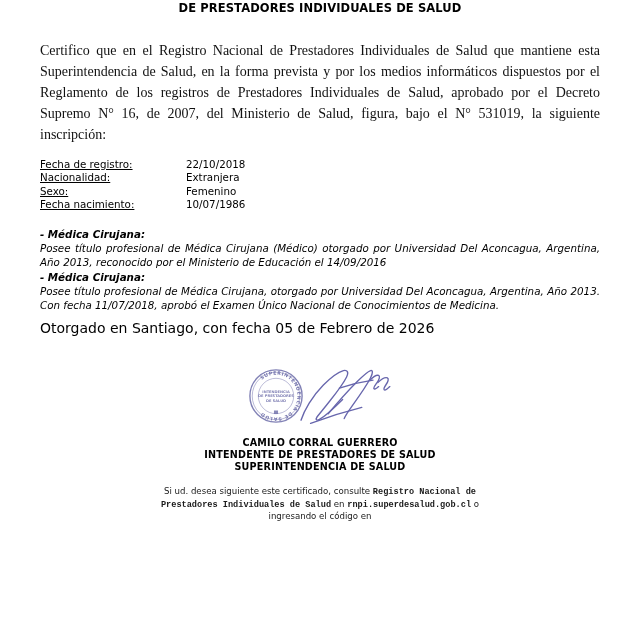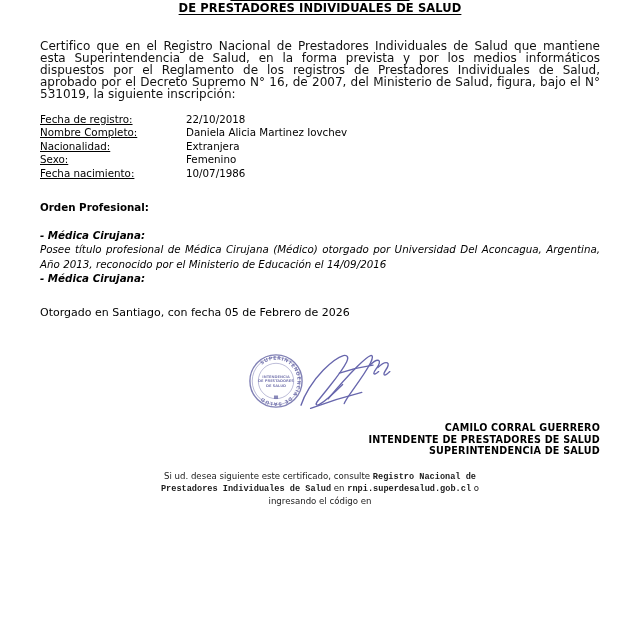--- a/index.html
+++ b/index.html
@@ -29,39 +29,39 @@
     text-align: center;
     font-weight: bold;
     font-size: 11.5px;
     line-height: 12.5px;
     letter-spacing: 0.1px;
     padding-top: 0;
     margin-top: -12px;
   }
   .doc-header .hdr-line {
     display: inline-block;
-    text-decoration: underline;
     text-underline-offset: 1.5px;
     white-space: nowrap;
   }
   .hdr-line-1 { }
   .hdr-line-2 { margin-top: 1px; }
 
   
   .content {
     padding: 0 40px 0 40px;
   }
 
   .intro {
     margin-top: 26px;
-    font-size: 12px;
-    line-height: 12px;
+    font-size: 14px;
+    line-height: 21px;
     text-align: justify;
     text-justify: inter-word;
     color: #111;
+    font-family: Liberation Serif, serif;
   }
 
   
   .fields {
     margin-top: 13px;
     font-size: 10.3px;
     line-height: 13.4px;
     border-collapse: collapse;
   }
   .fields td {
@@ -91,22 +91,22 @@
   }
   .order-text {
     text-align: justify;
     text-justify: inter-word;
   }
   .order-entry + .order-entry {
     margin-top: 0;
   }
 
   .granted {
-    margin-top: 21px;
-    font-size: 11px;
+    margin-top: 9px;
+    font-size: 14px;
     line-height: 14px;
   }
 
   
   .sign-area {
     margin-top: 28px;
     position: relative;
     height: 72px;
   }
   .stamp-row {
@@ -125,21 +125,21 @@
   }
   .signature {
     position: absolute;
     left: 58px;
     top: -2px;
     width: 104px;
     height: 68px;
   }
 
   .signer {
-    text-align: right;
+    text-align: center;
     font-weight: bold;
     font-size: 9.6px;
     line-height: 11.6px;
     letter-spacing: 0.2px;
     margin-top: 2px;
   }
 
   
   .footer {
     margin-top: 14px;
@@ -169,47 +169,43 @@
 
     <div class="intro">Certifico que en el Registro Nacional de Prestadores Individuales de Salud que mantiene esta Superintendencia de Salud, en la forma prevista y por los medios informáticos dispuestos por el Reglamento de los registros de Prestadores Individuales de Salud, aprobado por el Decreto Supremo N° 16, de 2007, del Ministerio de Salud, figura, bajo el N° 531019, la siguiente inscripción:</div>
 
     <table class="fields">
       <tbody>
         <tr>
           <td class="lbl">Fecha de registro:</td>
           <td class="val">22/10/2018</td>
         </tr>
         <tr>
-          <td class="lbl">Nombre Completo:</td>
-          <td class="val">Daniela Alicia Martinez Iovchev</td>
-        </tr>
-        <tr>
           <td class="lbl">Nacionalidad:</td>
           <td class="val">Extranjera</td>
         </tr>
         <tr>
           <td class="lbl">Sexo:</td>
           <td class="val">Femenino</td>
         </tr>
         <tr>
           <td class="lbl">Fecha nacimiento:</td>
           <td class="val">10/07/1986</td>
         </tr>
       </tbody>
     </table>
 
-    <div class="section-title">Orden Profesional:</div>
 
     <div class="order-block">
       <div class="order-entry">
         <div class="order-title">- Médica Cirujana:</div>
         <div class="order-text">Posee título profesional de Médica Cirujana (Médico) otorgado por Universidad Del Aconcagua, Argentina, Año 2013, reconocido por el Ministerio de Educación el 14/09/2016</div>
       </div>
       <div class="order-entry">
         <div class="order-title">- Médica Cirujana:</div>
+        <div class="order-text">Posee título profesional de Médica Cirujana, otorgado por Universidad Del Aconcagua, Argentina, Año 2013. Con fecha 11/07/2018, aprobó el Examen Único Nacional de Conocimientos de Medicina.</div>
       </div>
     </div>
 
     <div class="granted">Otorgado en Santiago, con fecha 05 de Febrero de 2026</div>
 
     <div class="sign-area">
       <div class="stamp-row">
 
         <svg class="seal" viewBox="0 0 100 100">
           <defs>

